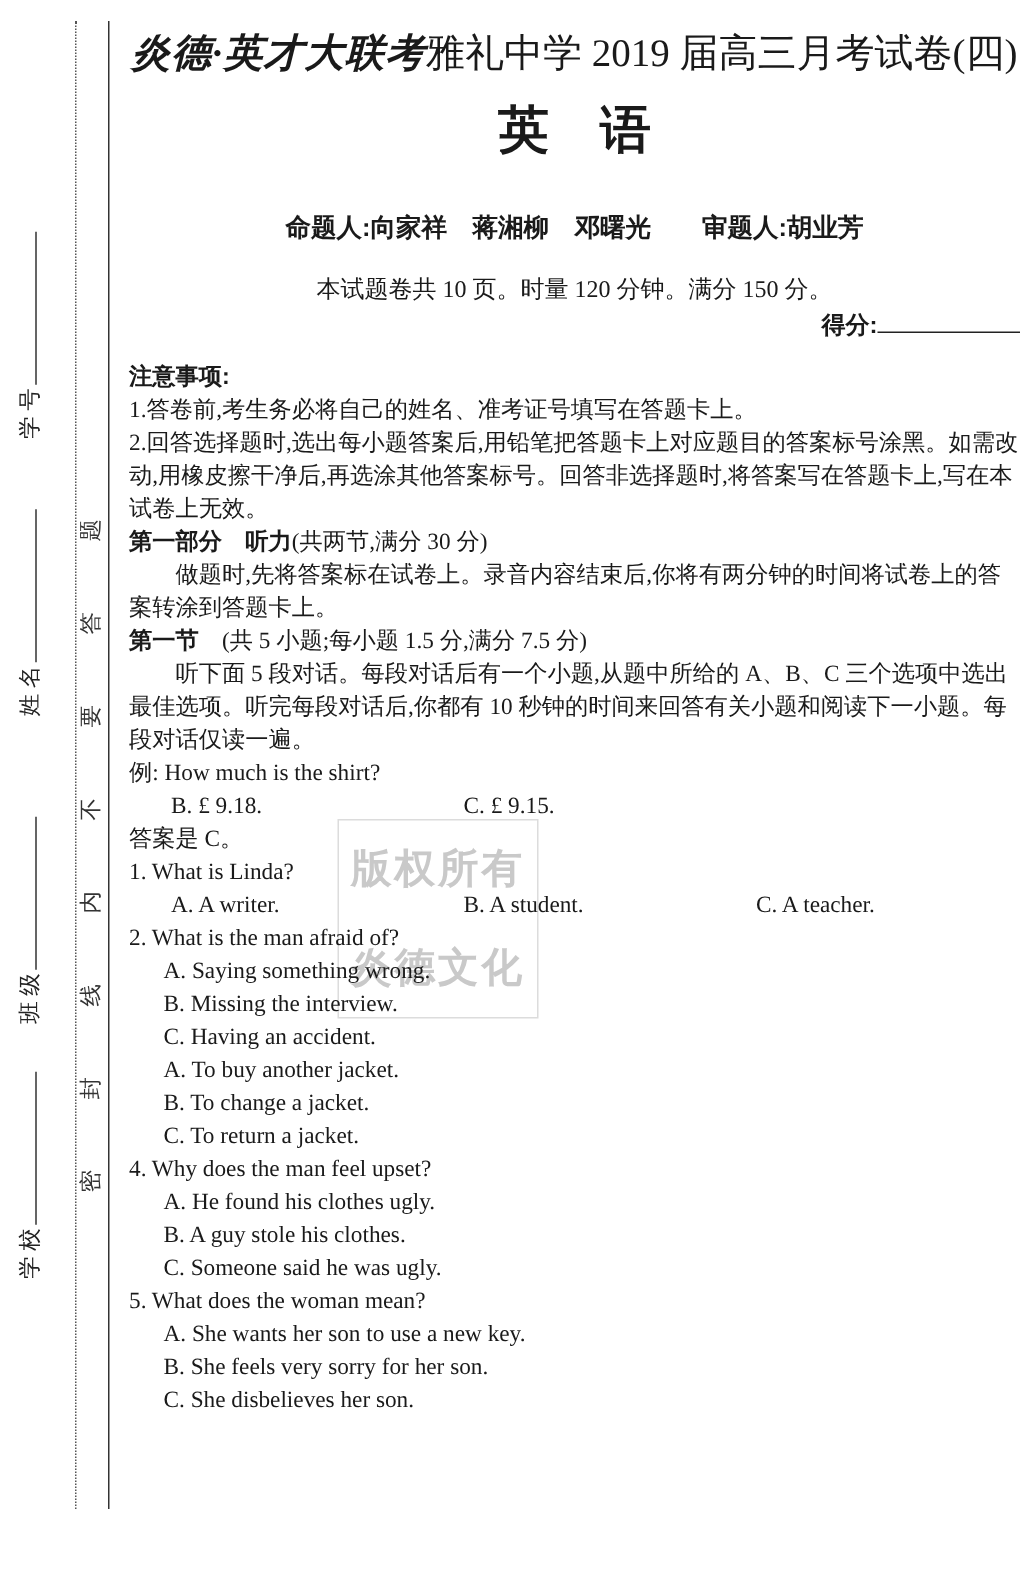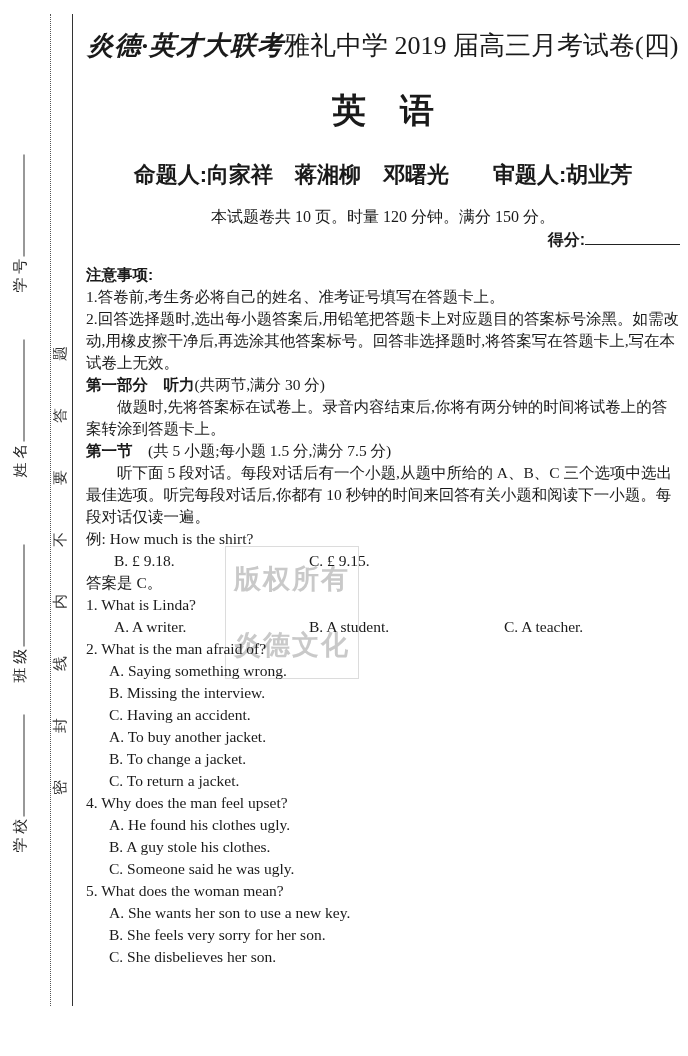--- a/index.html
+++ b/index.html
@@ -19,29 +19,29 @@
   .v-seal { width:500px; height:22px; left:-188px; top:534px; letter-spacing:47px; color:#333; }
 
   
   .watermark { position:absolute; left:225px; top:546px; width:132px; height:131px;
     border:1px solid #dcdcdc; z-index:0;
     display:flex; flex-direction:column; justify-content:space-around; align-items:center;
     color:#c9c9c9; font-size:27px; font-weight:600; font-family:"Liberation Sans",sans-serif; }
   .watermark div { white-space:nowrap; line-height:1; letter-spacing:2px; }
 
   
-  .content { position:absolute; left:86px; top:28px; width:594px; z-index:1;
+  .content { position:absolute; left:86px; top:18px; width:594px; z-index:1;
     font-size:15.5px; line-height:22px; }
   .hei { font-family:"Liberation Sans","DejaVu Sans",sans-serif; font-weight:bold; }
 
   .doc-title { text-align:center; font-size:26px; line-height:36px; white-space:nowrap; }
   .doc-title .brand { font-weight:bold; font-style:italic; letter-spacing:1px; }
   .subject-title { text-align:center; font-size:34px; line-height:40px; font-weight:bold;
-    font-family:"Liberation Sans","DejaVu Sans",sans-serif; margin-top:26px; }
-  .setters { text-align:center; font-size:22px; margin-top:34px; }
+    font-family:"Liberation Sans","DejaVu Sans",sans-serif; margin-top:13px; }
+  .setters { text-align:center; font-size:17px; margin-top:34px; }
   .info-line { text-align:center; font-size:16px; margin-top:20px; }
   .score-line { text-align:right; margin-top:0; font-size:16px; height:24px; }
   .score-blank { display:inline-block; width:95px; border-bottom:1px solid #222; height:1em; }
 
   .notice-title { margin-top:12px; }
   p { margin:0; }
   .indent { text-indent:2em; }
   .opts-row { display:flex; padding-left:28px; }
   .opts-row .opt1 { width:195px; }
   .opts-row .opt2 { width:195px; }

